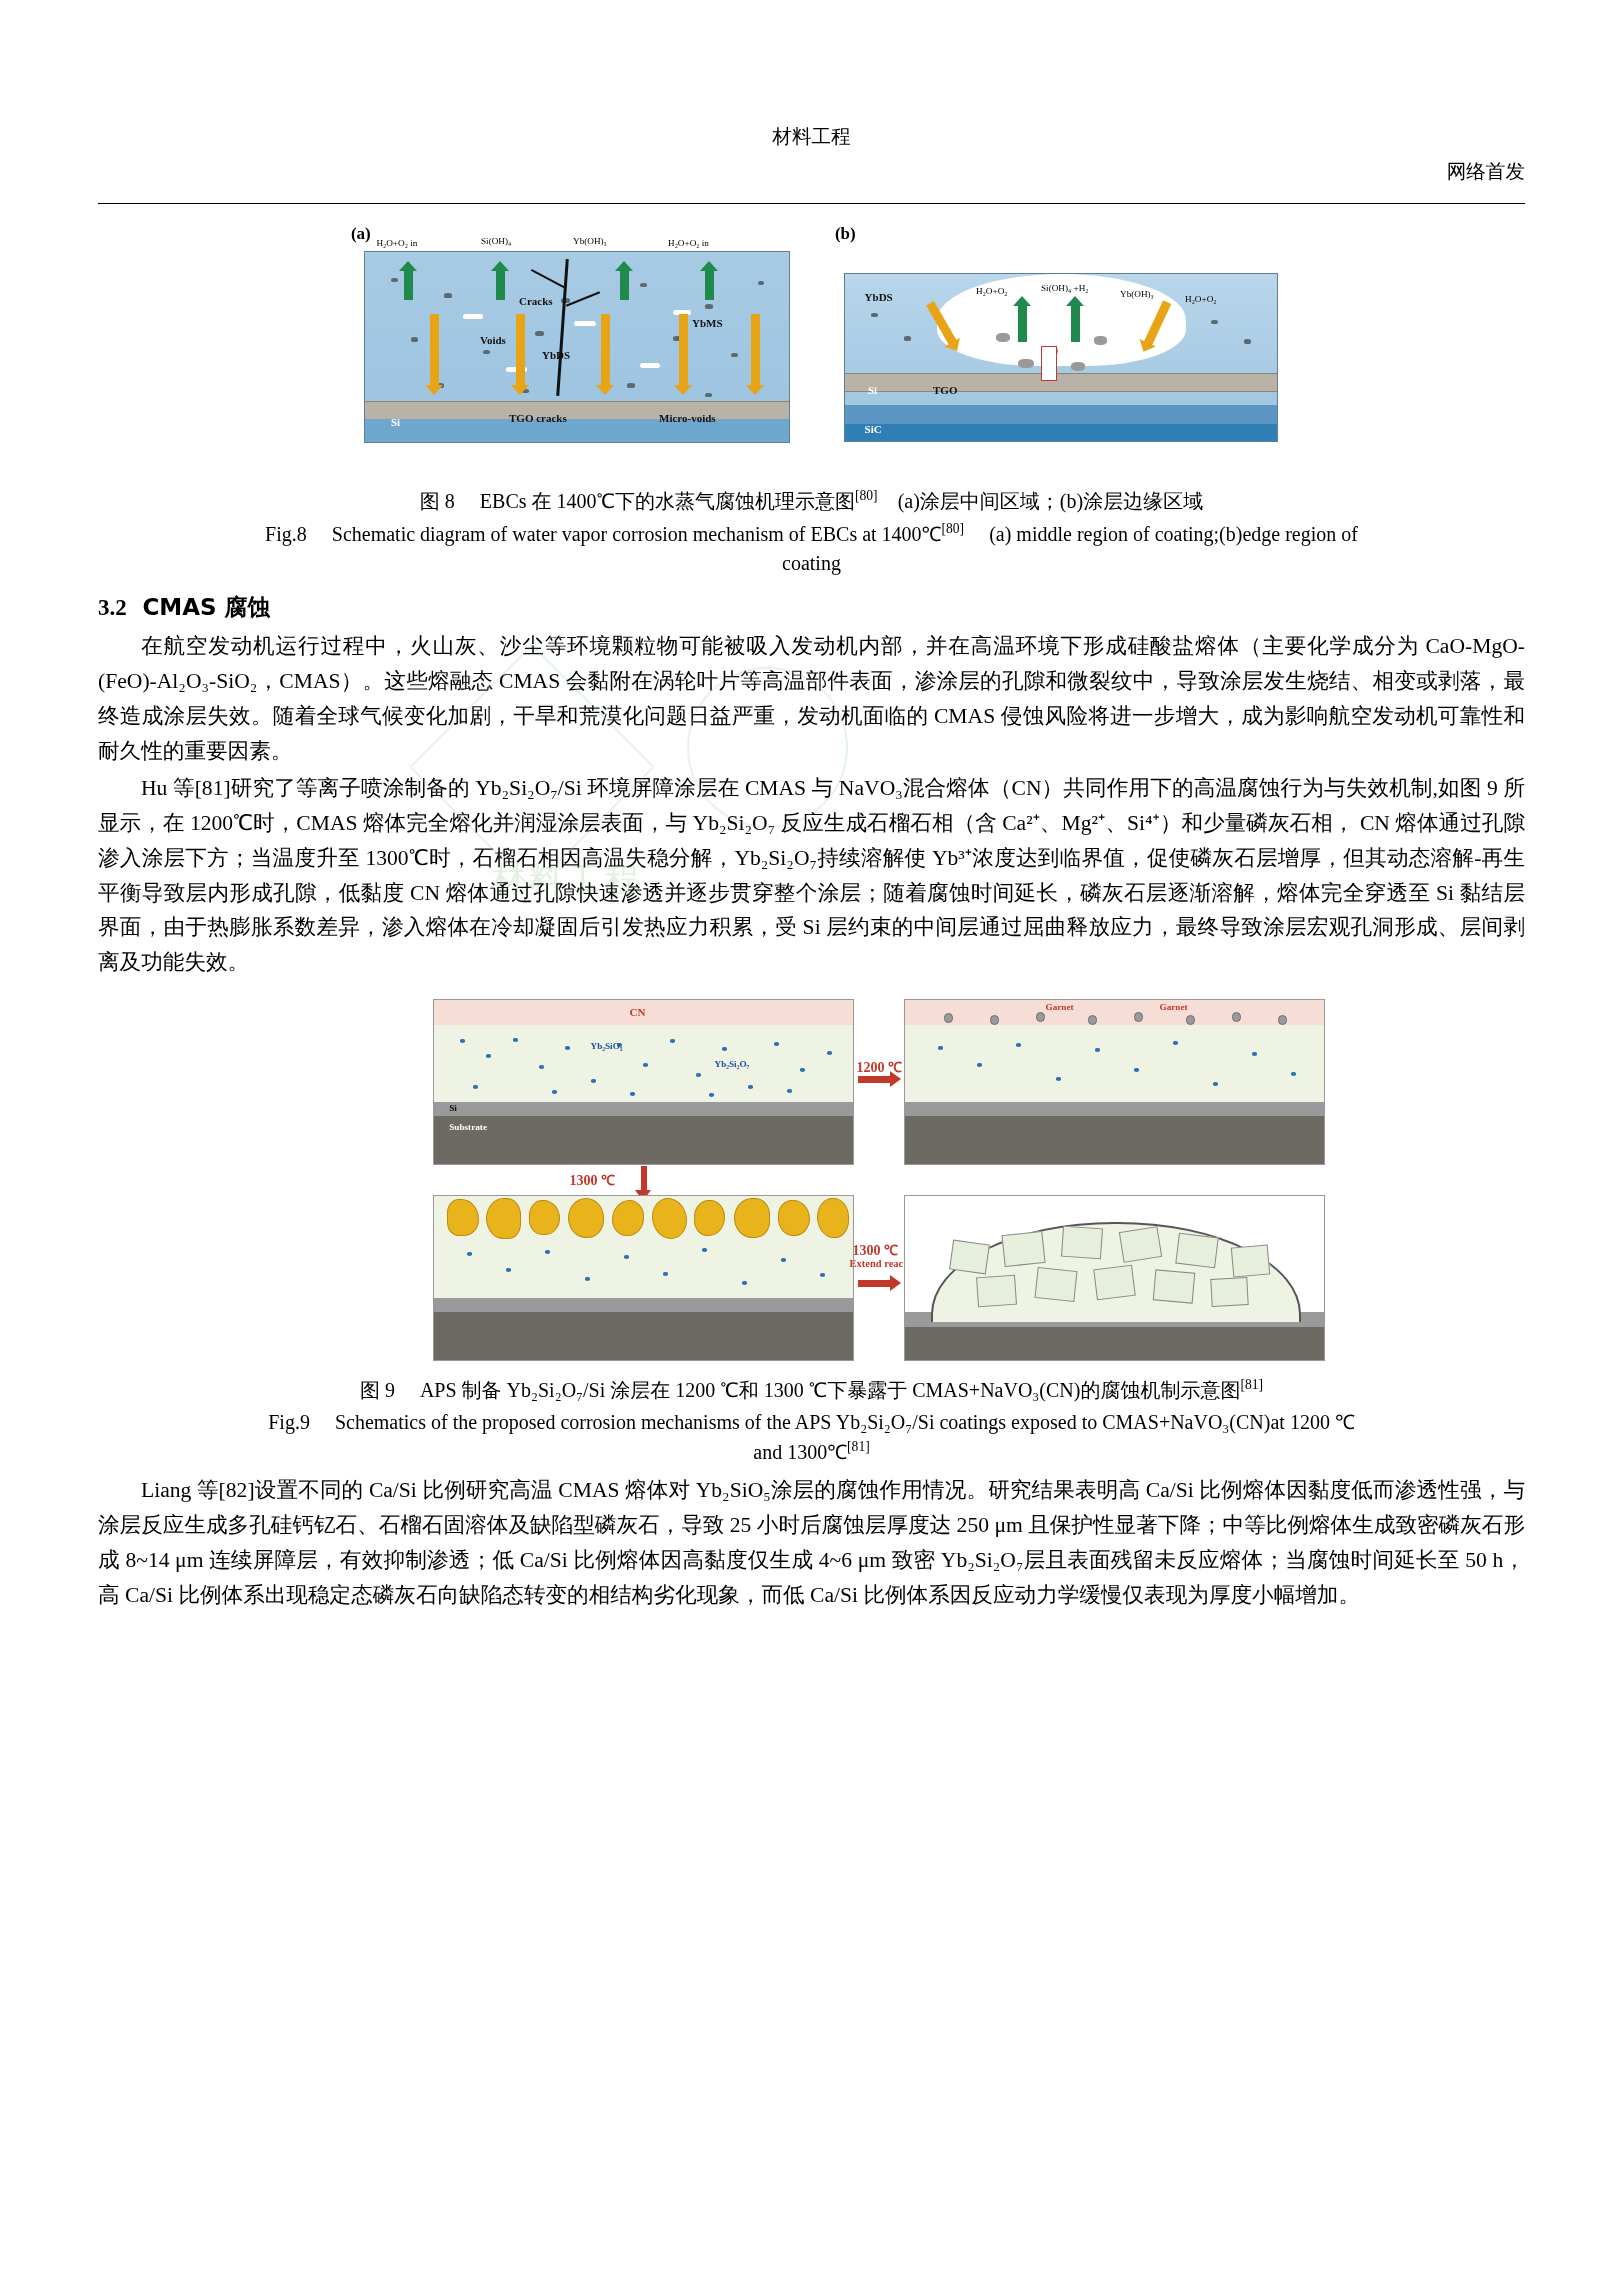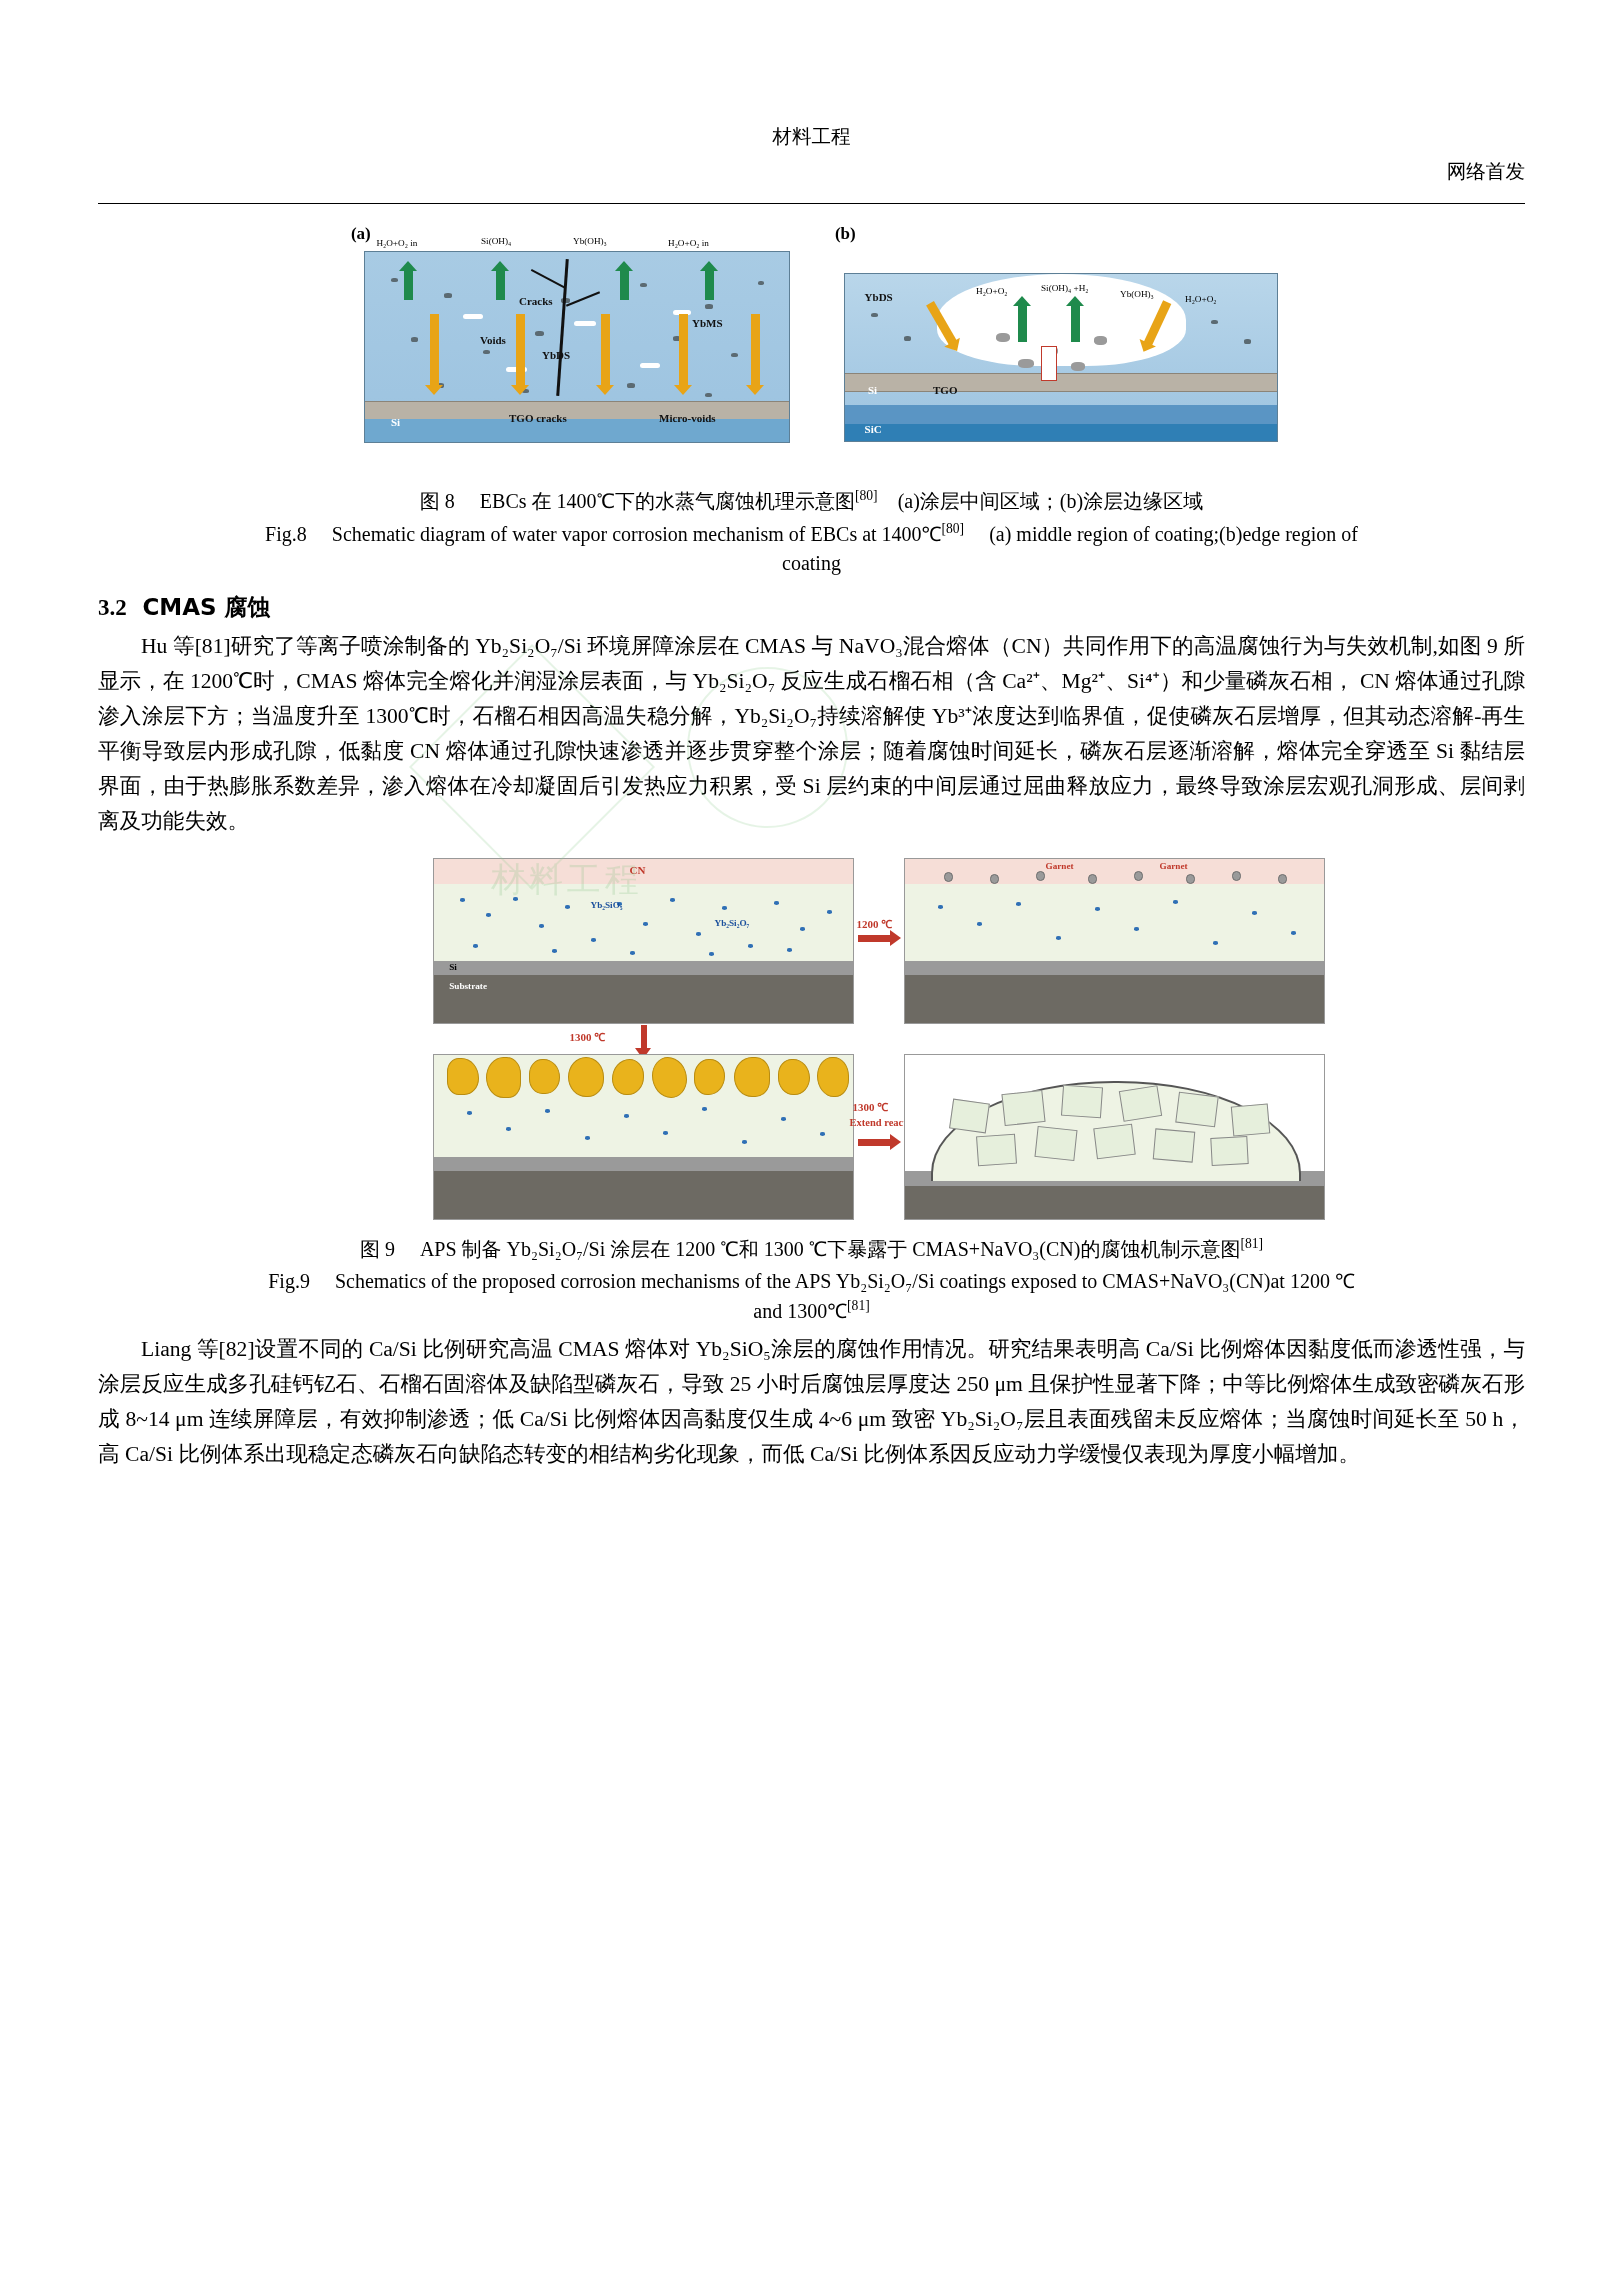--- a/index.html
+++ b/index.html
@@ -248,21 +248,21 @@
   }
   .gray-dot {
     position: absolute;
     width: 7.9px; height: 7.9px;
     background: #9a9a9a;
     border: 0.7px solid #6d6d6d;
     border-radius: 50%;
   }
   .red-arrow-lbl {
     position: absolute;
-    font-size: 11px;
+    font-size: 14px;
     color: #c0392b;
     font-weight: bold;
     font-family: "Liberation Serif", serif;
     white-space: nowrap;
   }
   .f9-arrow {
     position: absolute;
     height: 6.5px;
     background: #c0392b;
   }
@@ -452,20 +452,21 @@
       <span>Schematic diagram of water vapor corrosion mechanism of EBCs at 1400℃</span><sup>[80]</sup>
       &nbsp;&nbsp;&nbsp;
       <span>(a) middle region of coating;(b)edge region of</span>
       <div>coating</div>
     </div>
 
     <div class="sec-title">
       <span class="num">3.2</span><span>CMAS 腐蚀</span>
     </div>
 
+    <p class="para">在航空发动机运行过程中，火山灰、沙尘等环境颗粒物可能被吸入发动机内部，并在高温环境下形成硅酸盐熔体（主要化学成分为 CaO-MgO-(FeO)-Al₂O₃-SiO₂，CMAS）。这些熔融态 CMAS 会黏附在涡轮叶片等高温部件表面，渗涂层的孔隙和微裂纹中，导致涂层发生烧结、相变或剥落，最终造成涂层失效。随着全球气候变化加剧，干旱和荒漠化问题日益严重，发动机面临的 CMAS 侵蚀风险将进一步增大，成为影响航空发动机可靠性和耐久性的重要因素。</p>
     <p class="para">Hu 等[81]研究了等离子喷涂制备的 Yb₂Si₂O₇/Si 环境屏障涂层在 CMAS 与 NaVO₃混合熔体（CN）共同作用下的高温腐蚀行为与失效机制,如图 9 所显示，在 1200℃时，CMAS 熔体完全熔化并润湿涂层表面，与 Yb₂Si₂O₇ 反应生成石榴石相（含 Ca²⁺、Mg²⁺、Si⁴⁺）和少量磷灰石相， CN 熔体通过孔隙渗入涂层下方；当温度升至 1300℃时，石榴石相因高温失稳分解，Yb₂Si₂O₇持续溶解使 Yb³⁺浓度达到临界值，促使磷灰石层增厚，但其动态溶解-再生平衡导致层内形成孔隙，低黏度 CN 熔体通过孔隙快速渗透并逐步贯穿整个涂层；随着腐蚀时间延长，磷灰石层逐渐溶解，熔体完全穿透至 Si 黏结层界面，由于热膨胀系数差异，渗入熔体在冷却凝固后引发热应力积累，受 Si 层约束的中间层通过屈曲释放应力，最终导致涂层宏观孔洞形成、层间剥离及功能失效。</p>
 
     <div class="fig9-wrap">
 
       <div class="f9panel f9-tl">
         <div class="cn-layer">
           <span class="lbl" style="left:196px; top:5.2px; color:#c0392b;">CN</span>
         </div>
         <div class="coat-layer"></div>
         <div class="si-thin"></div>

